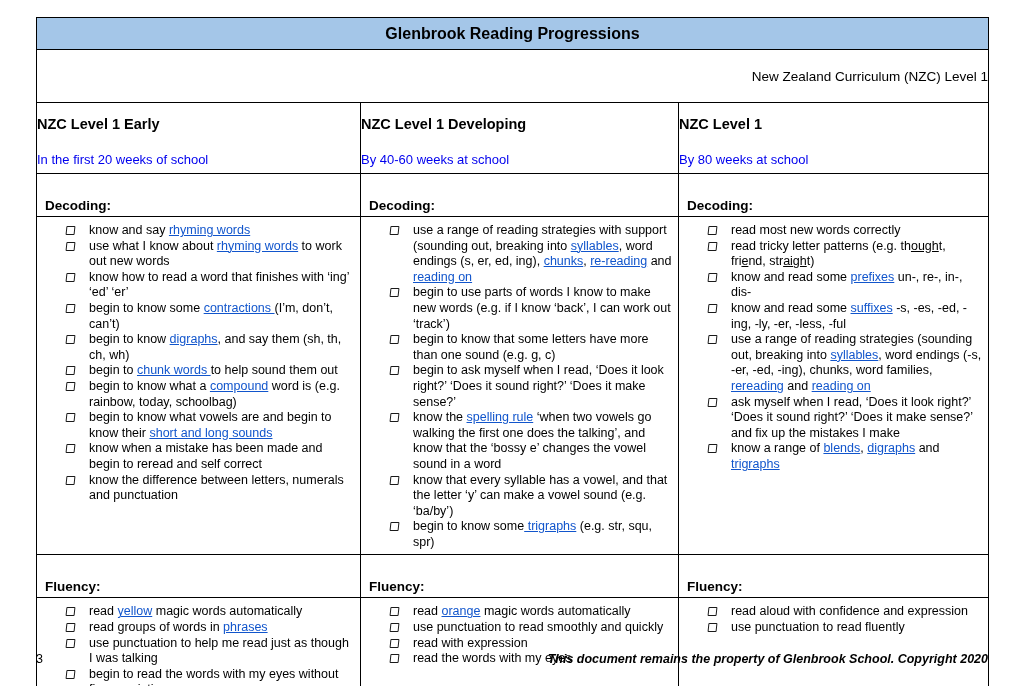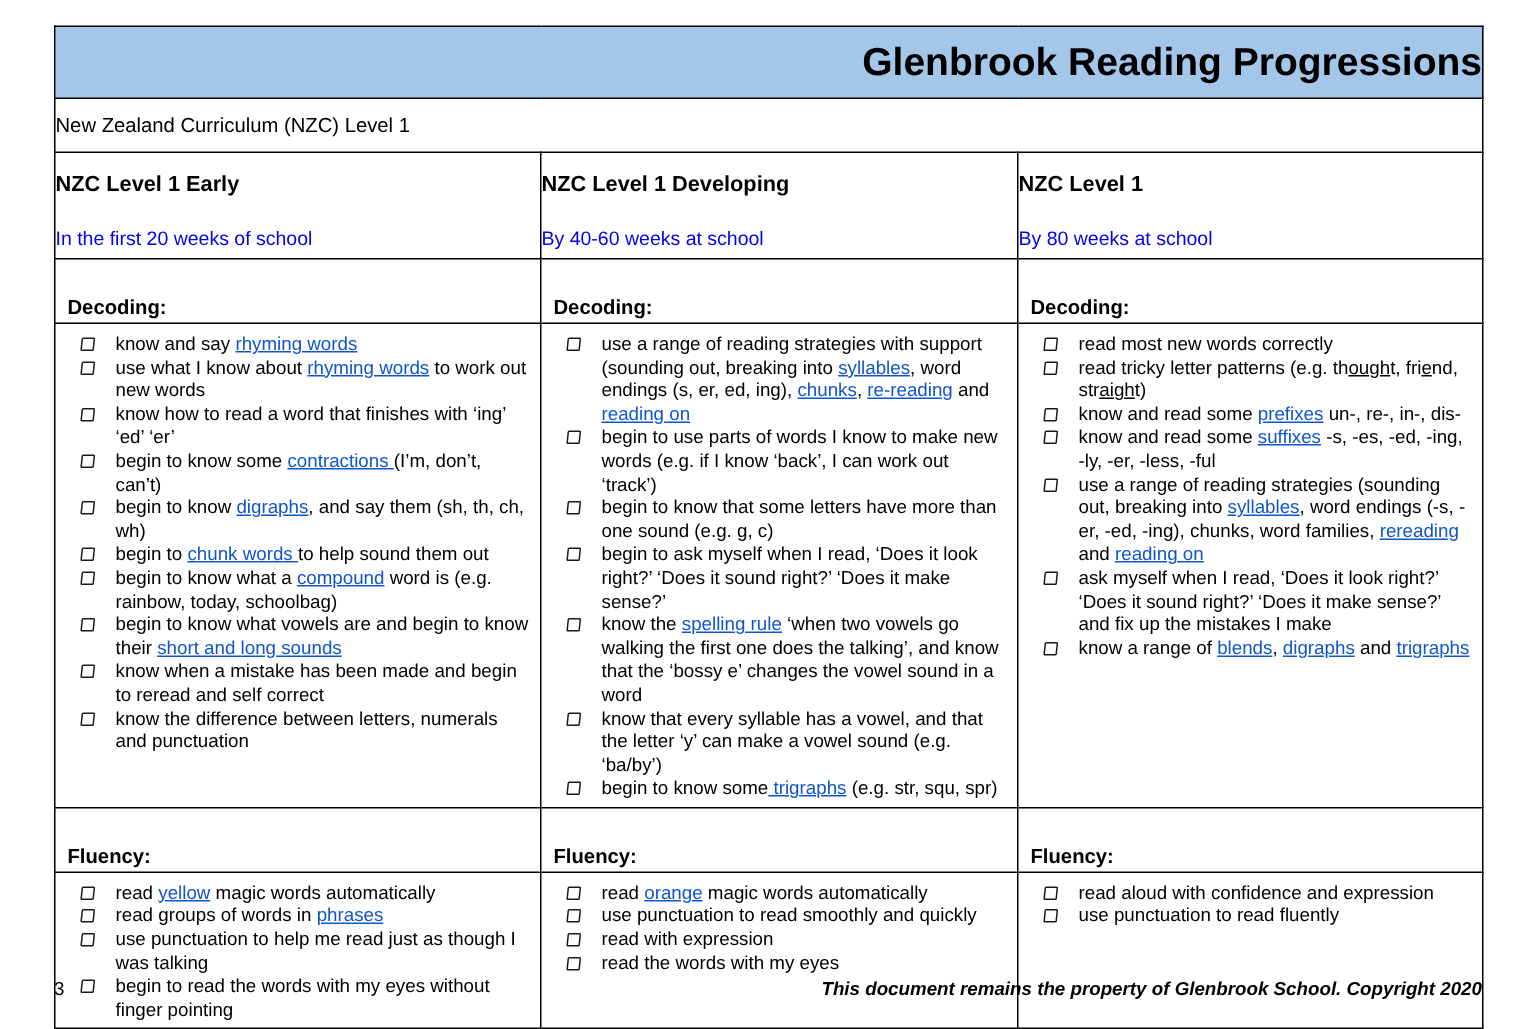--- a/index.html
+++ b/index.html
@@ -17,46 +17,46 @@
     width: 952px;
     border-collapse: collapse;
     table-layout: fixed;
   }
   .doc-table td {
     border: 1.5px solid #000;
     vertical-align: top;
   }
   td.title-cell {
     background: var(--header-bg, #a4c6e8);
-    height: 48px;
+    height: 32px;
+    text-align: center;
+    vertical-align: middle;
+    font-size: 16px;
+    font-weight: bold;
+  }
+  td.subtitle-cell {
+    height: 53px;
     text-align: right;
-    vertical-align: middle;
-    font-size: 26px;
-    font-weight: bold;
-  }
-  td.subtitle-cell {
-    height: 36px;
-    text-align: left;
     vertical-align: middle;
     font-size: 13.5px;
   }
   td.colhead-cell {
     height: 71px;
     text-align: left;
     padding-top: 13px;
   }
   .colhead-title { font-size: 14.5px; font-weight: bold; }
   .colhead-sub { font-size: 13px; color: var(--blue, #0000ee); margin-top: 20px; }
   td.label-cell {
     height: 30px;
     padding: 24px 8px 3px 8px;
     font-size: 13.5px;
     font-weight: bold;
   }
-  td.content-cell { padding: 6px 6px 4px 8px; }
+  td.content-cell { padding: 6px 6px 4px 20px; }
   td.deccontent { height: 312px; }
   td.flucontent { height: 87px; }
   .check-item {
     display: flex;
     align-items: flex-start;
     font-size: 12.5px;
     line-height: 15.6px;
   }
   .cbx {
     flex: 0 0 auto;

